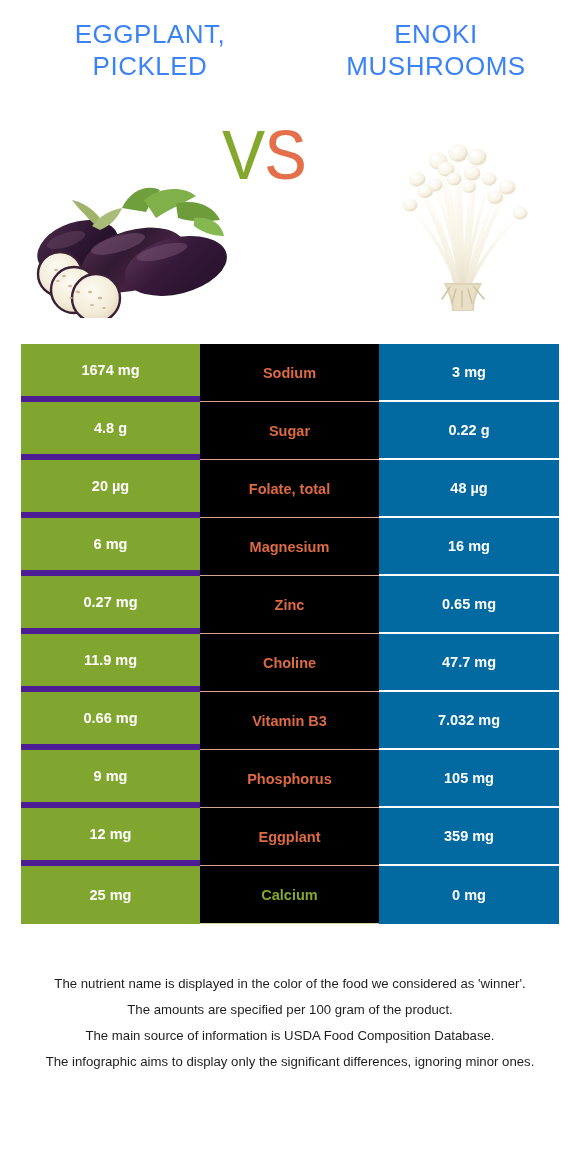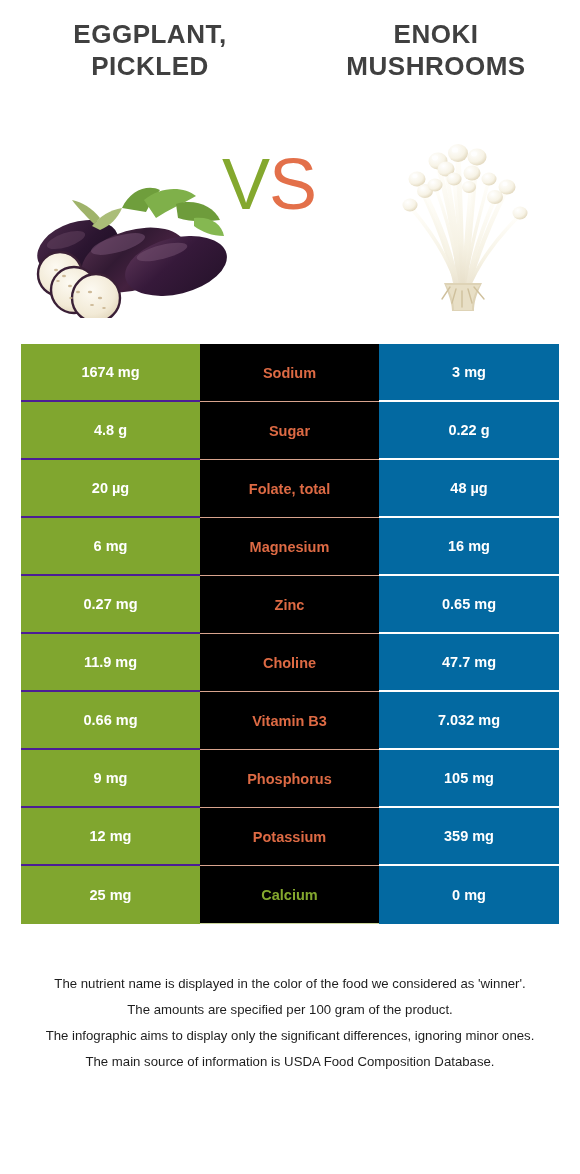--- a/index.html
+++ b/index.html
@@ -28,22 +28,22 @@
     width: 580px;
     padding-top: 18px;
     box-sizing: border-box;
   }
   .title-cell {
     width: 50%;
     text-align: center;
     font-size: 26px;
     line-height: 32px;
     letter-spacing: 0.5px;
-    font-weight: 700;
-    color: #404040;
+    font-weight: 400;
+    color: #3b82f6;
     text-transform: uppercase;
     padding: 0 14px;
     box-sizing: border-box;
   }
   .title-left { padding-left: 24px; }
   .title-right { padding-right: 12px; }
 
   
   .hero {
     position: relative;
@@ -65,22 +65,21 @@
     height: 225px;
   }
   .vs {
     position: absolute;
     left: 222px;
     top: 42px;
     font-size: 72px;
     font-weight: 400;
     letter-spacing: -1px;
     line-height: 72px;
-    font-family: Liberation Sans, sans-serif;
-    margin-top: 24px;
+    font-family: Liberation Mono, monospace;
   }
   .vs .v { color: #84a82e; }
   .vs .s { color: #e3704a; }
 
   
   .table {
     position: absolute;
     top: 344px;
     left: 21px;
     width: 538px;
@@ -96,21 +95,21 @@
     align-items: center;
     justify-content: center;
     color: #ffffff;
     font-size: 14.5px;
     font-weight: 600;
     box-sizing: border-box;
   }
   .cell-left {
     width: 179px;
     background: #80a62f;
-    border-bottom: 2px solid #4c1d95;
+    border-bottom: 6px solid #4c1d95;
   }
   .cell-right {
     width: 180px;
     background: #0369a1;
     border-bottom: 2px solid #ffffff;
   }
   .cell-mid {
     width: 179px;
     height: 58px;
     display: flex;
@@ -350,33 +349,33 @@
     <div class="row">
       <div class="cell-left">9 mg</div>
       <div class="cell-mid">
           <span class="nut-orange">Phosphorus</span>
         </div>
       <div class="cell-right">105 mg</div>
     </div>
     <div class="row">
       <div class="cell-left">12 mg</div>
       <div class="cell-mid">
-          <span class="nut-orange">Potassium</span>
+          <span class="nut-orange">Eggplant</span>
         </div>
       <div class="cell-right">359 mg</div>
     </div>
     <div class="row">
       <div class="cell-left">25 mg</div>
       <div class="cell-mid">
           <span class="nut-green">Calcium</span>
         </div>
       <div class="cell-right">0 mg</div>
     </div>
   </div>
 
   <div class="footer">
     <p>The nutrient name is displayed in the color of the food we considered as 'winner'.</p>
     <p>The amounts are specified per 100 gram of the product.</p>
+    <p>The main source of information is USDA Food Composition Database.</p>
     <p>The infographic aims to display only the significant differences, ignoring minor ones.</p>
-    <p>The main source of information is USDA Food Composition Database.</p>
   </div>
 
 </div>
 
 </body></html>

